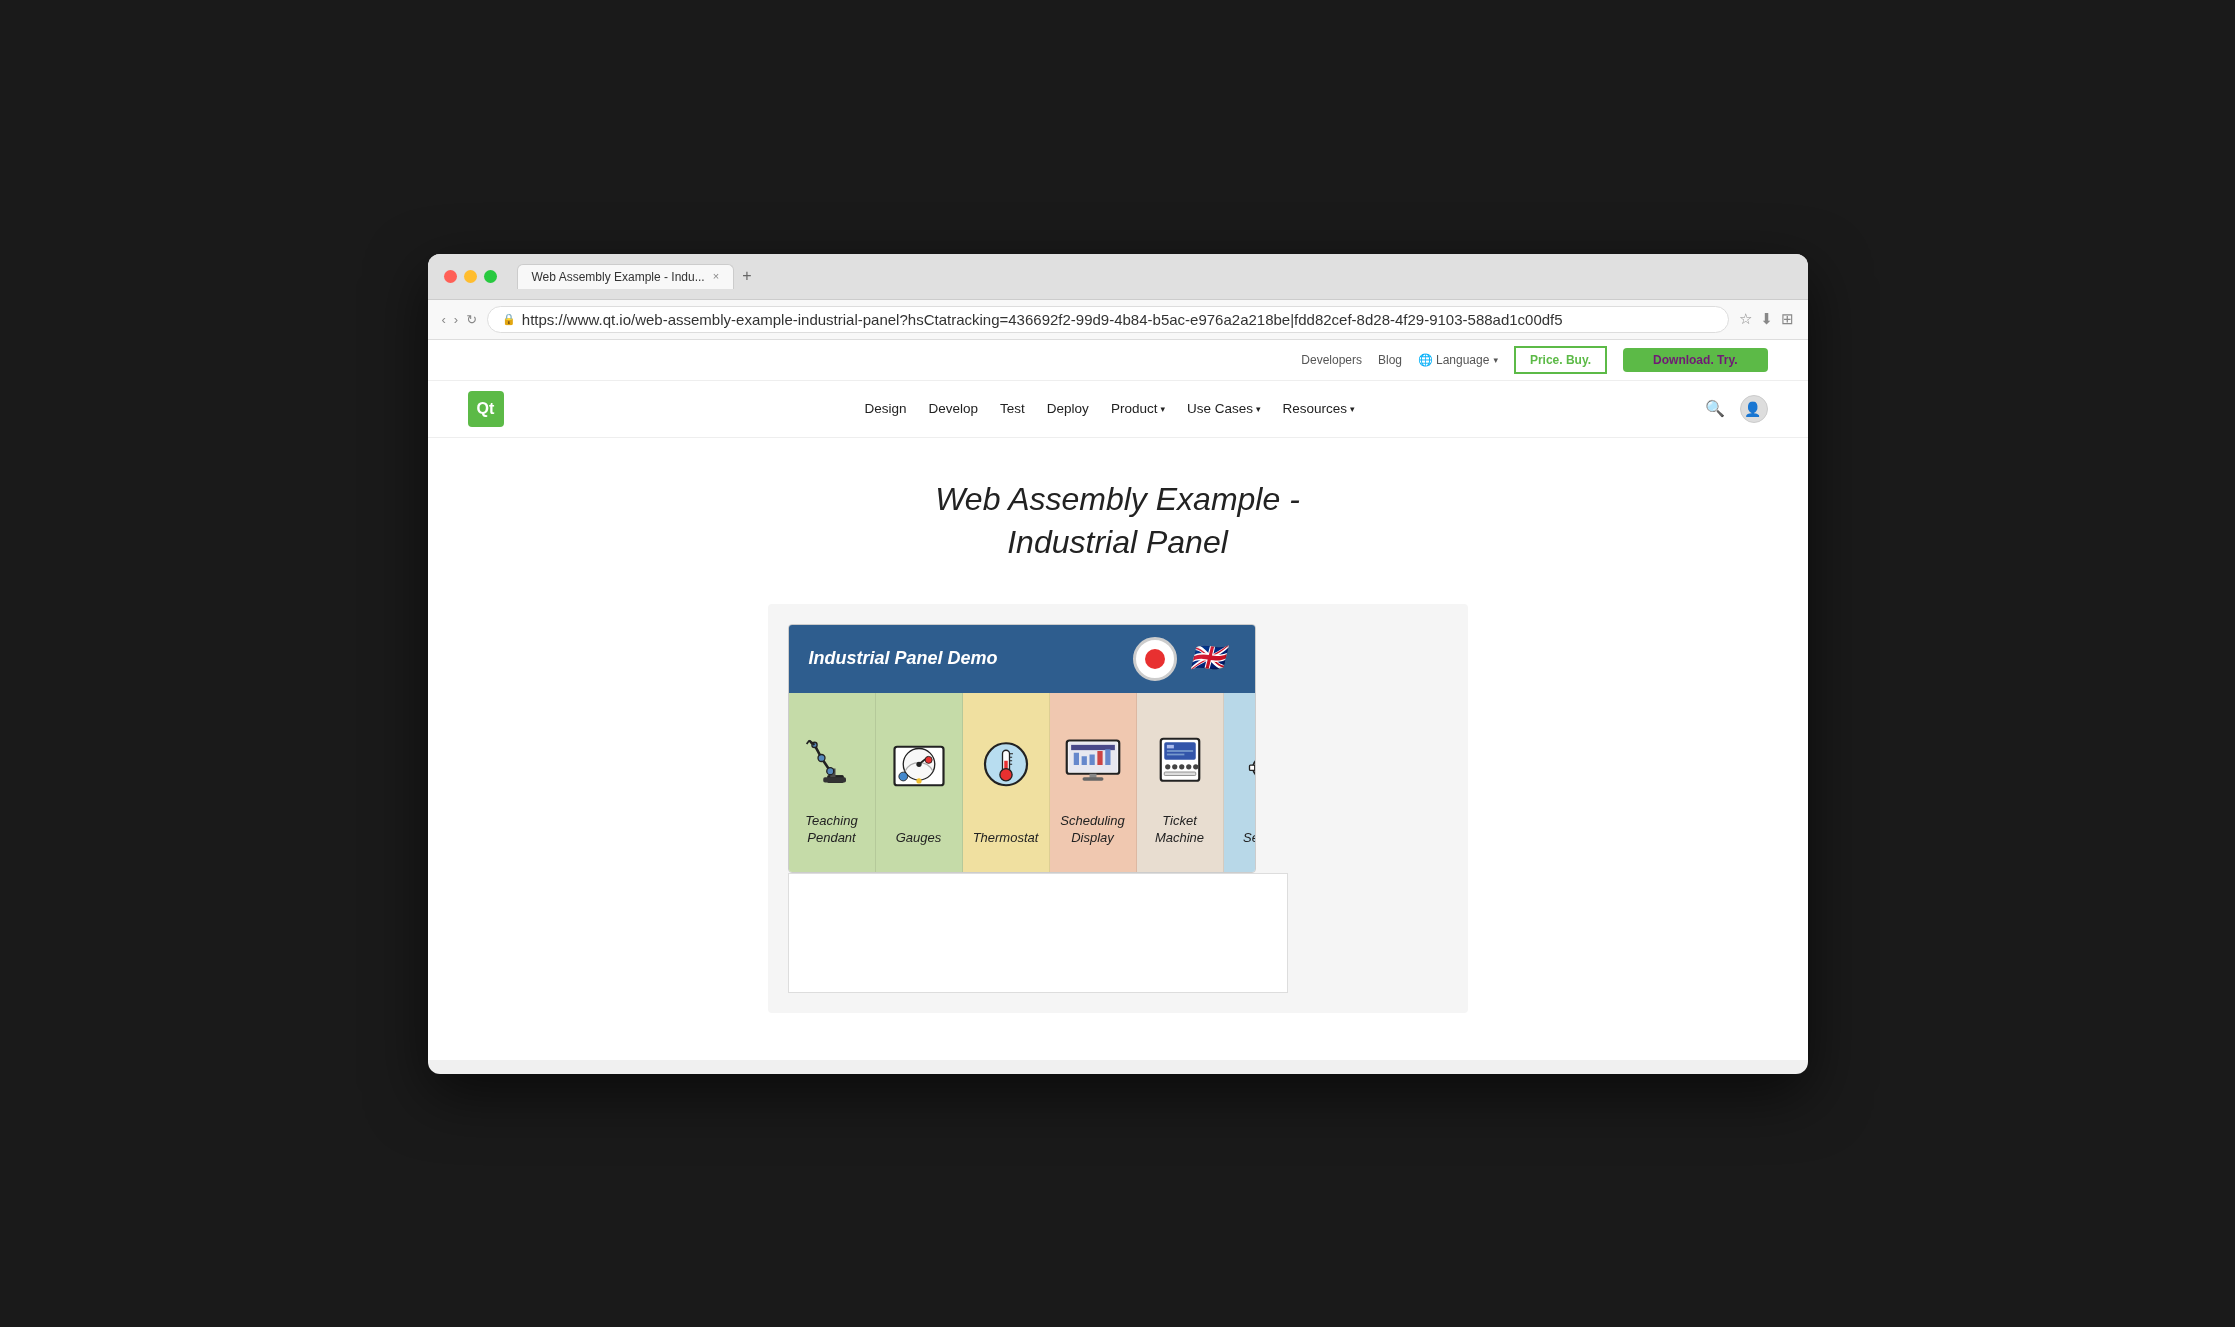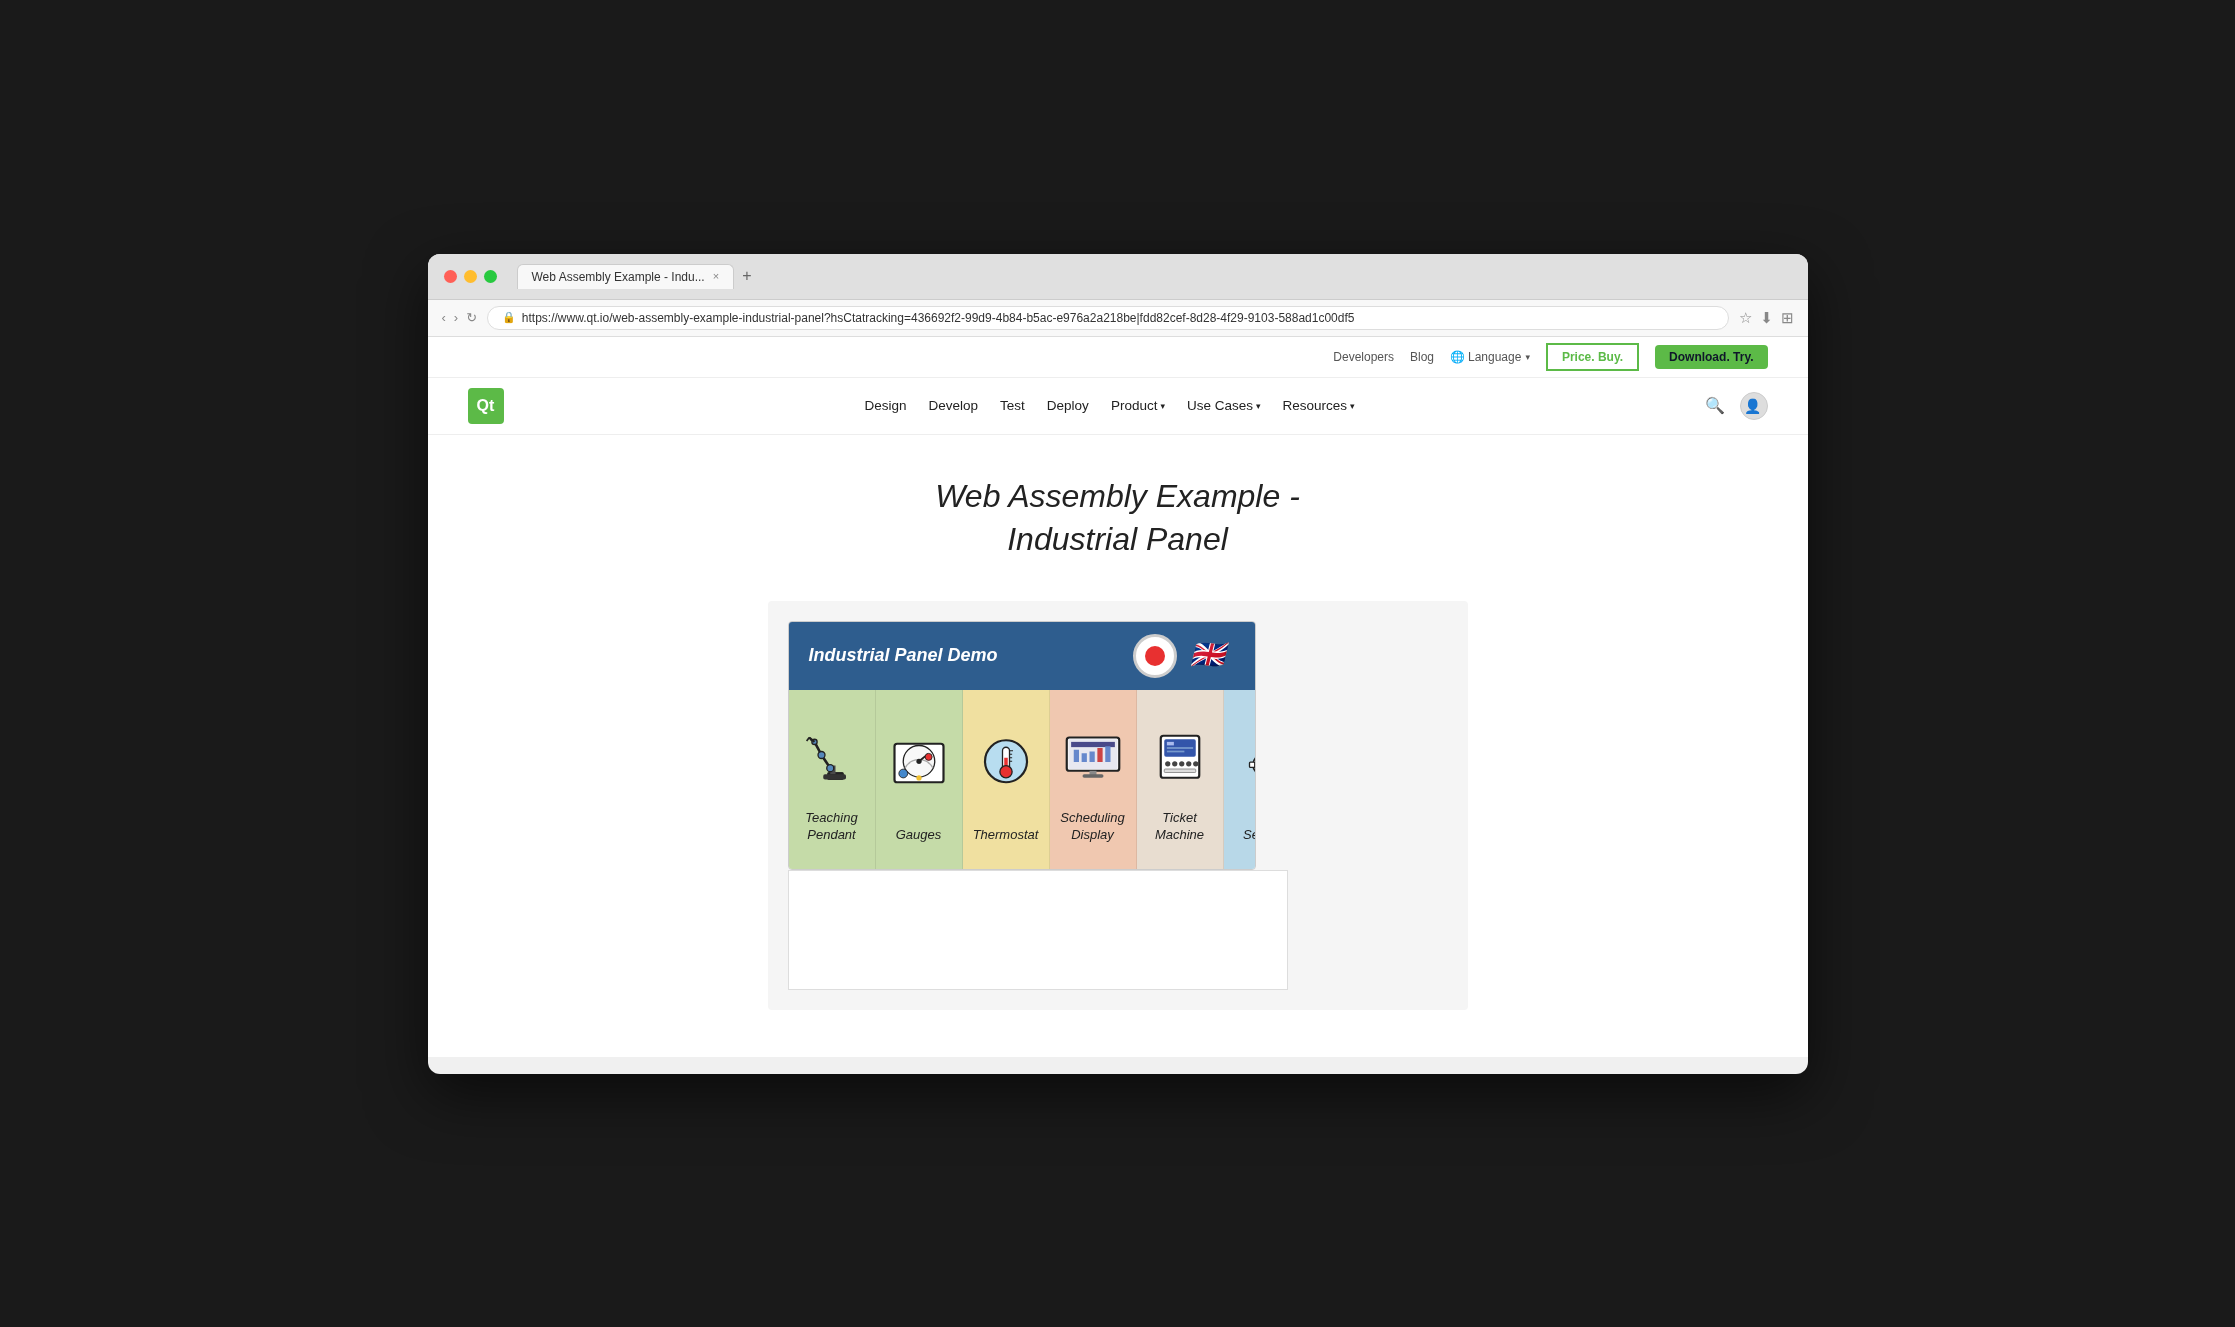--- a/index.html
+++ b/index.html
@@ -99,21 +99,21 @@
       border: 1px solid #ddd;
       border-radius: 20px;
       padding: 4px 14px;
       font-size: 12px;
       color: #333;
       display: flex;
       align-items: center;
       gap: 6px;
     }
     .lock-icon { color: #888; font-size: 11px; }
-    .url-text { flex: 1; font-size: 12px; color: #333; }
+    .url-text { flex: 1; font-size: 15px; color: #333; }
 
     
     .website-content {
       background: white;
       min-height: 720px;
     }
 
     
     .qt-topbar {
       display: flex;
@@ -144,22 +144,22 @@
       color: #5cba47;
       padding: 5px 14px;
       border-radius: 0;
       font-size: 12px;
       font-weight: 600;
       cursor: pointer;
     }
     .btn-download {
       background: #5cba47;
       border: none;
-      color: #0f172a;
-      padding: 5px 14px;
+      color: #701a75;
+      padding: 5px 30px;
       border-radius: 4px;
       font-size: 12px;
       font-weight: 600;
       cursor: pointer;
     }
 
     .qt-navbar {
       display: flex;
       align-items: center;
       padding: 10px 40px;

